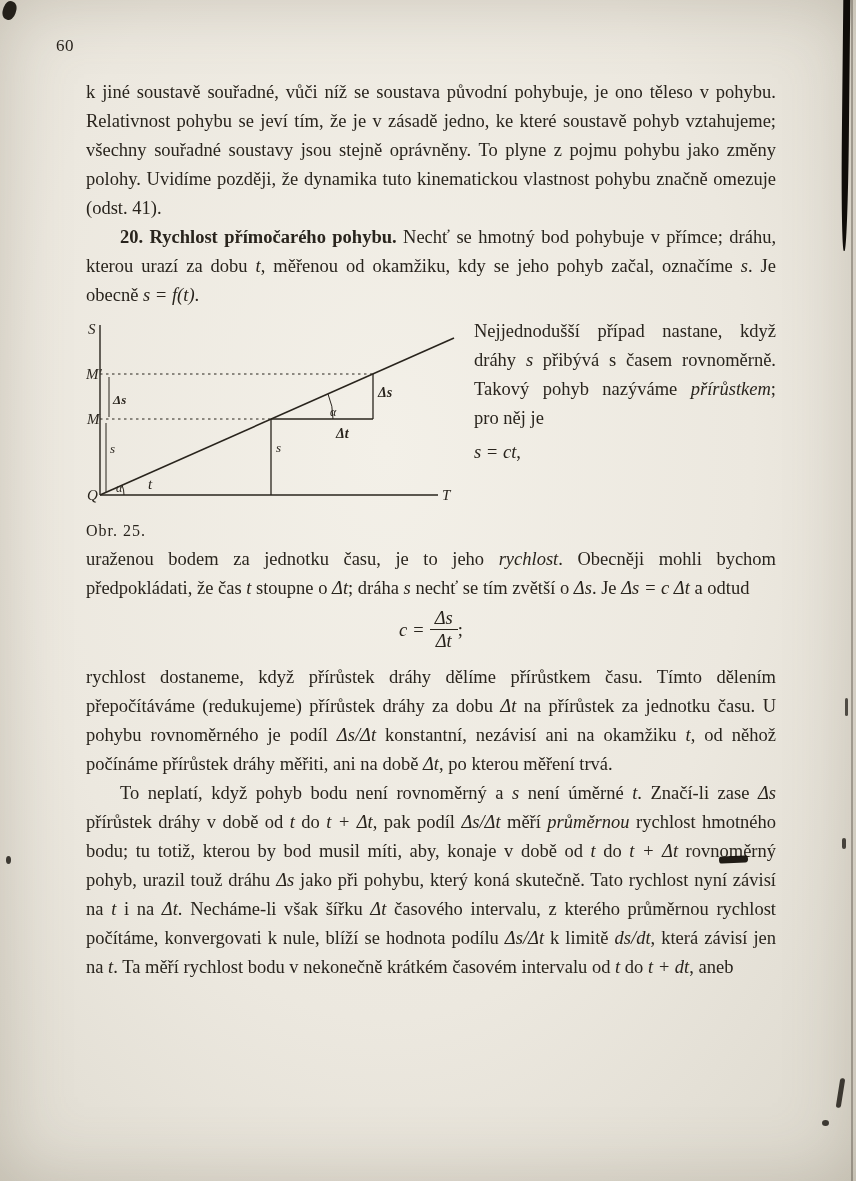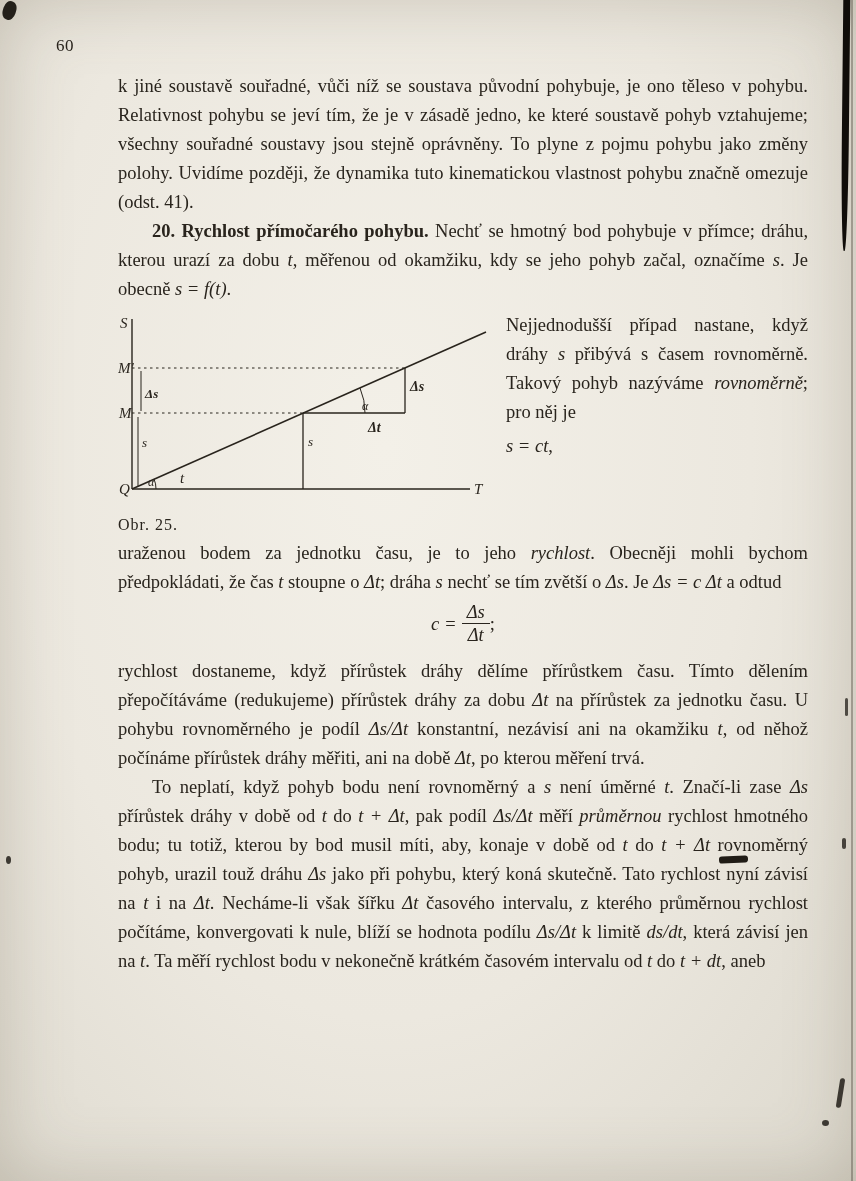--- a/index.html
+++ b/index.html
@@ -5,21 +5,21 @@
   html,body{margin:0;padding:0;background:#b8b4aa;}
   .page{
     position:relative;width:856px;height:1181px;margin:0 auto;overflow:hidden;
     background:radial-gradient(ellipse at 45% 38%, #f3f0e8 0%, #ece8df 55%, #dcd8cd 100%);
     box-shadow:inset 0 0 70px rgba(110,100,80,.28);
     font-family:"Liberation Serif","DejaVu Serif",serif;
     color:#29241d;
     text-decoration:underline;
   }
   .pagenum{position:absolute;left:56px;top:36px;font-size:17px;letter-spacing:.5px;}
-  .content{position:absolute;left:86px;top:72px;width:690px;font-size:18.5px;line-height:29px;text-align:justify;margin-left:32px;}
+  .content{position:absolute;left:86px;top:78px;width:690px;font-size:18.5px;line-height:29px;text-align:justify;}
   .content p{margin:0;}
   .indent{text-indent:34px;}
   .it{font-style:italic;}
   .bd{font-weight:bold;}
   .figrow{display:flex;margin-top:7px;}
   .figure{flex:0 0 382px;width:382px;margin:0;}
   .figcaption{font-size:16px;margin-top:0;letter-spacing:1px;}
   .figtext{flex:1;padding-left:6px;}
   .eqline{text-align:left;margin:5px 0;}
   .eq-display{text-align:center;margin:7px 0 9px;}
@@ -82,21 +82,21 @@
             <text x="190" y="135" font-size="13">s</text>
             <text x="250" y="121" font-weight="bold" font-size="14">Δt</text>
             <text x="244" y="99" font-size="12">α</text>
             <text x="292" y="80" font-weight="bold" font-size="14">Δs</text>
           </g>
         </svg>
         <figcaption class="figcaption">Obr. 25.</figcaption>
       </figure>
 
       <div class="figtext">
-        <p><span>Nejjednodušší případ nastane, když dráhy </span><span class="it">s</span><span> přibývá s časem rovnoměrně. Takový pohyb nazýváme </span><span class="it">rovnoměrně</span><span>; pro něj je</span></p>
+        <p><span>Nejjednodušší případ nastane, když dráhy </span><span class="it">s</span><span> přibývá s časem rovnoměrně. Takový pohyb nazýváme </span><span class="it">přírůstkem</span><span>; pro něj je</span></p>
         <div class="eqline"><span class="it">s = ct</span><span>,</span></div>
       </div>
     </div>
 
     <p><span>uraženou bodem za jednotku času, je to jeho </span><span class="it">rychlost</span><span>. Obecněji mohli bychom předpokládati, že čas </span><span class="it">t</span><span> stoupne o </span><span class="it">Δt</span><span>; dráha </span><span class="it">s</span><span> nechť se tím zvětší o </span><span class="it">Δs</span><span>. Je </span><span class="it">Δs = c Δt</span><span> a odtud</span></p>
 
     <div class="eq-display">
       <span class="it">c</span><span class="gap"></span><span>=</span><span class="gap"></span><span class="frac"><span class="num">Δs</span><span class="den">Δt</span></span><span>;</span>
     </div>
 

